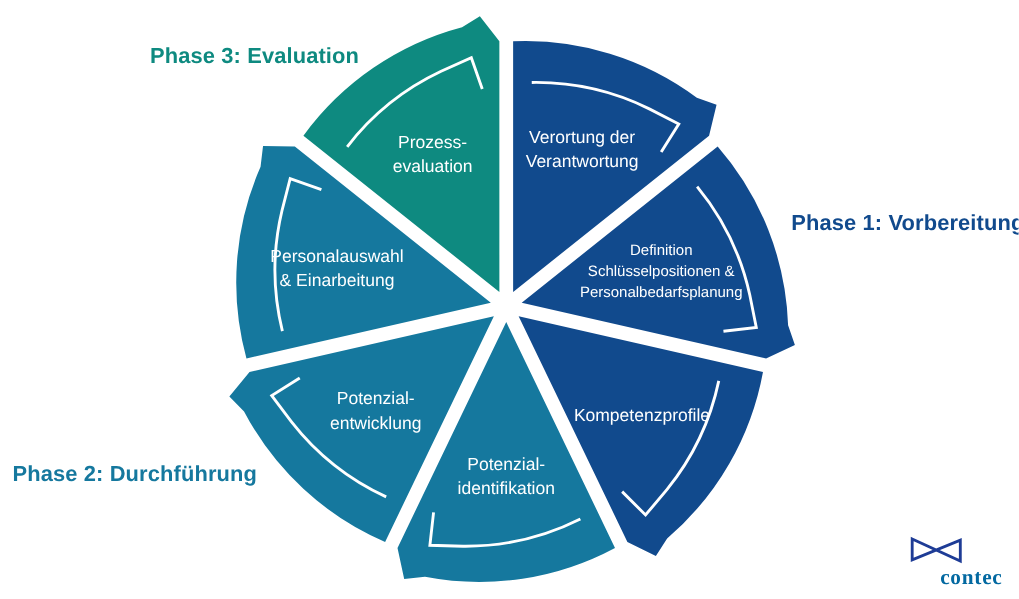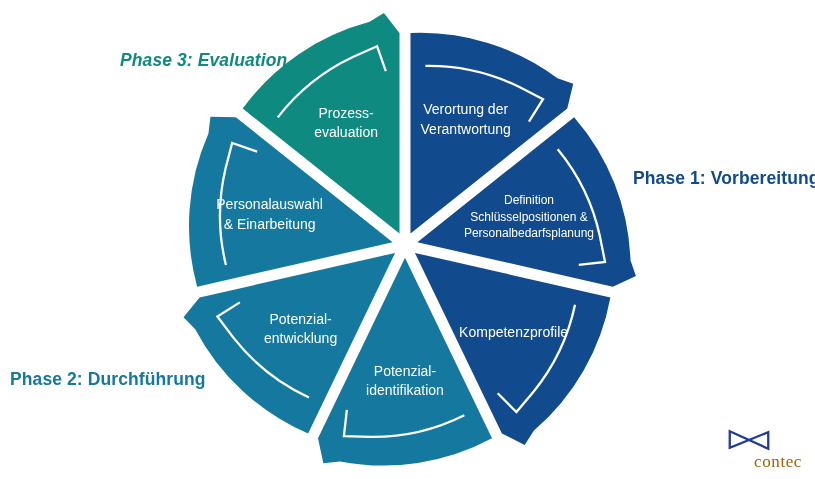--- a/index.html
+++ b/index.html
@@ -13,21 +13,21 @@
   .wheel-svg{position:absolute;left:0;top:0;}
   .phase-label{
     position:absolute;
     font-size:17.5px;
     font-weight:700;
     letter-spacing:.1px;
     white-space:nowrap;
   }
   #phase-1{left:633px;top:168px;}
   #phase-2{left:10px;top:329px;}
-  #phase-3{left:120px;top:50px;font-style:italic;}
+  #phase-3{left:120px;top:34px;}
   .seg-label{
     font-family:"Liberation Sans", sans-serif;
     fill:#ffffff;
   }
   .logo{
     position:absolute;
     left:720px;top:428px;
     width:82px;
   }
   .logo .bowtie{display:block;margin:0 0 1px 8px;}
@@ -85,16 +85,16 @@
   <div class="phase-label" id="phase-1" style="color: rgb(17, 74, 141);">Phase 1: Vorbereitung</div>
 
   <div class="phase-label" id="phase-2" style="color: rgb(21, 120, 158); margin-top: 40px;">Phase 2: Durchführung</div>
 
   <div class="phase-label" id="phase-3" style="color: rgb(14, 138, 128);">Phase 3: Evaluation</div>
 
   <div class="logo">
     <svg class="bowtie" width="42" height="24" viewBox="0 0 48 26">
       <polygon points="2,3 46,23 46,4 2,22" fill="none" stroke-width="2.6" stroke="#1e3c96"></polygon>
     </svg>
-    <div class="logo-text" style="color: #a16207;">contec</div>
+    <div class="logo-text" style="color: #0369a1; font-weight: bold;">contec</div>
   </div>
 
 </div>
 
 </body></html>

